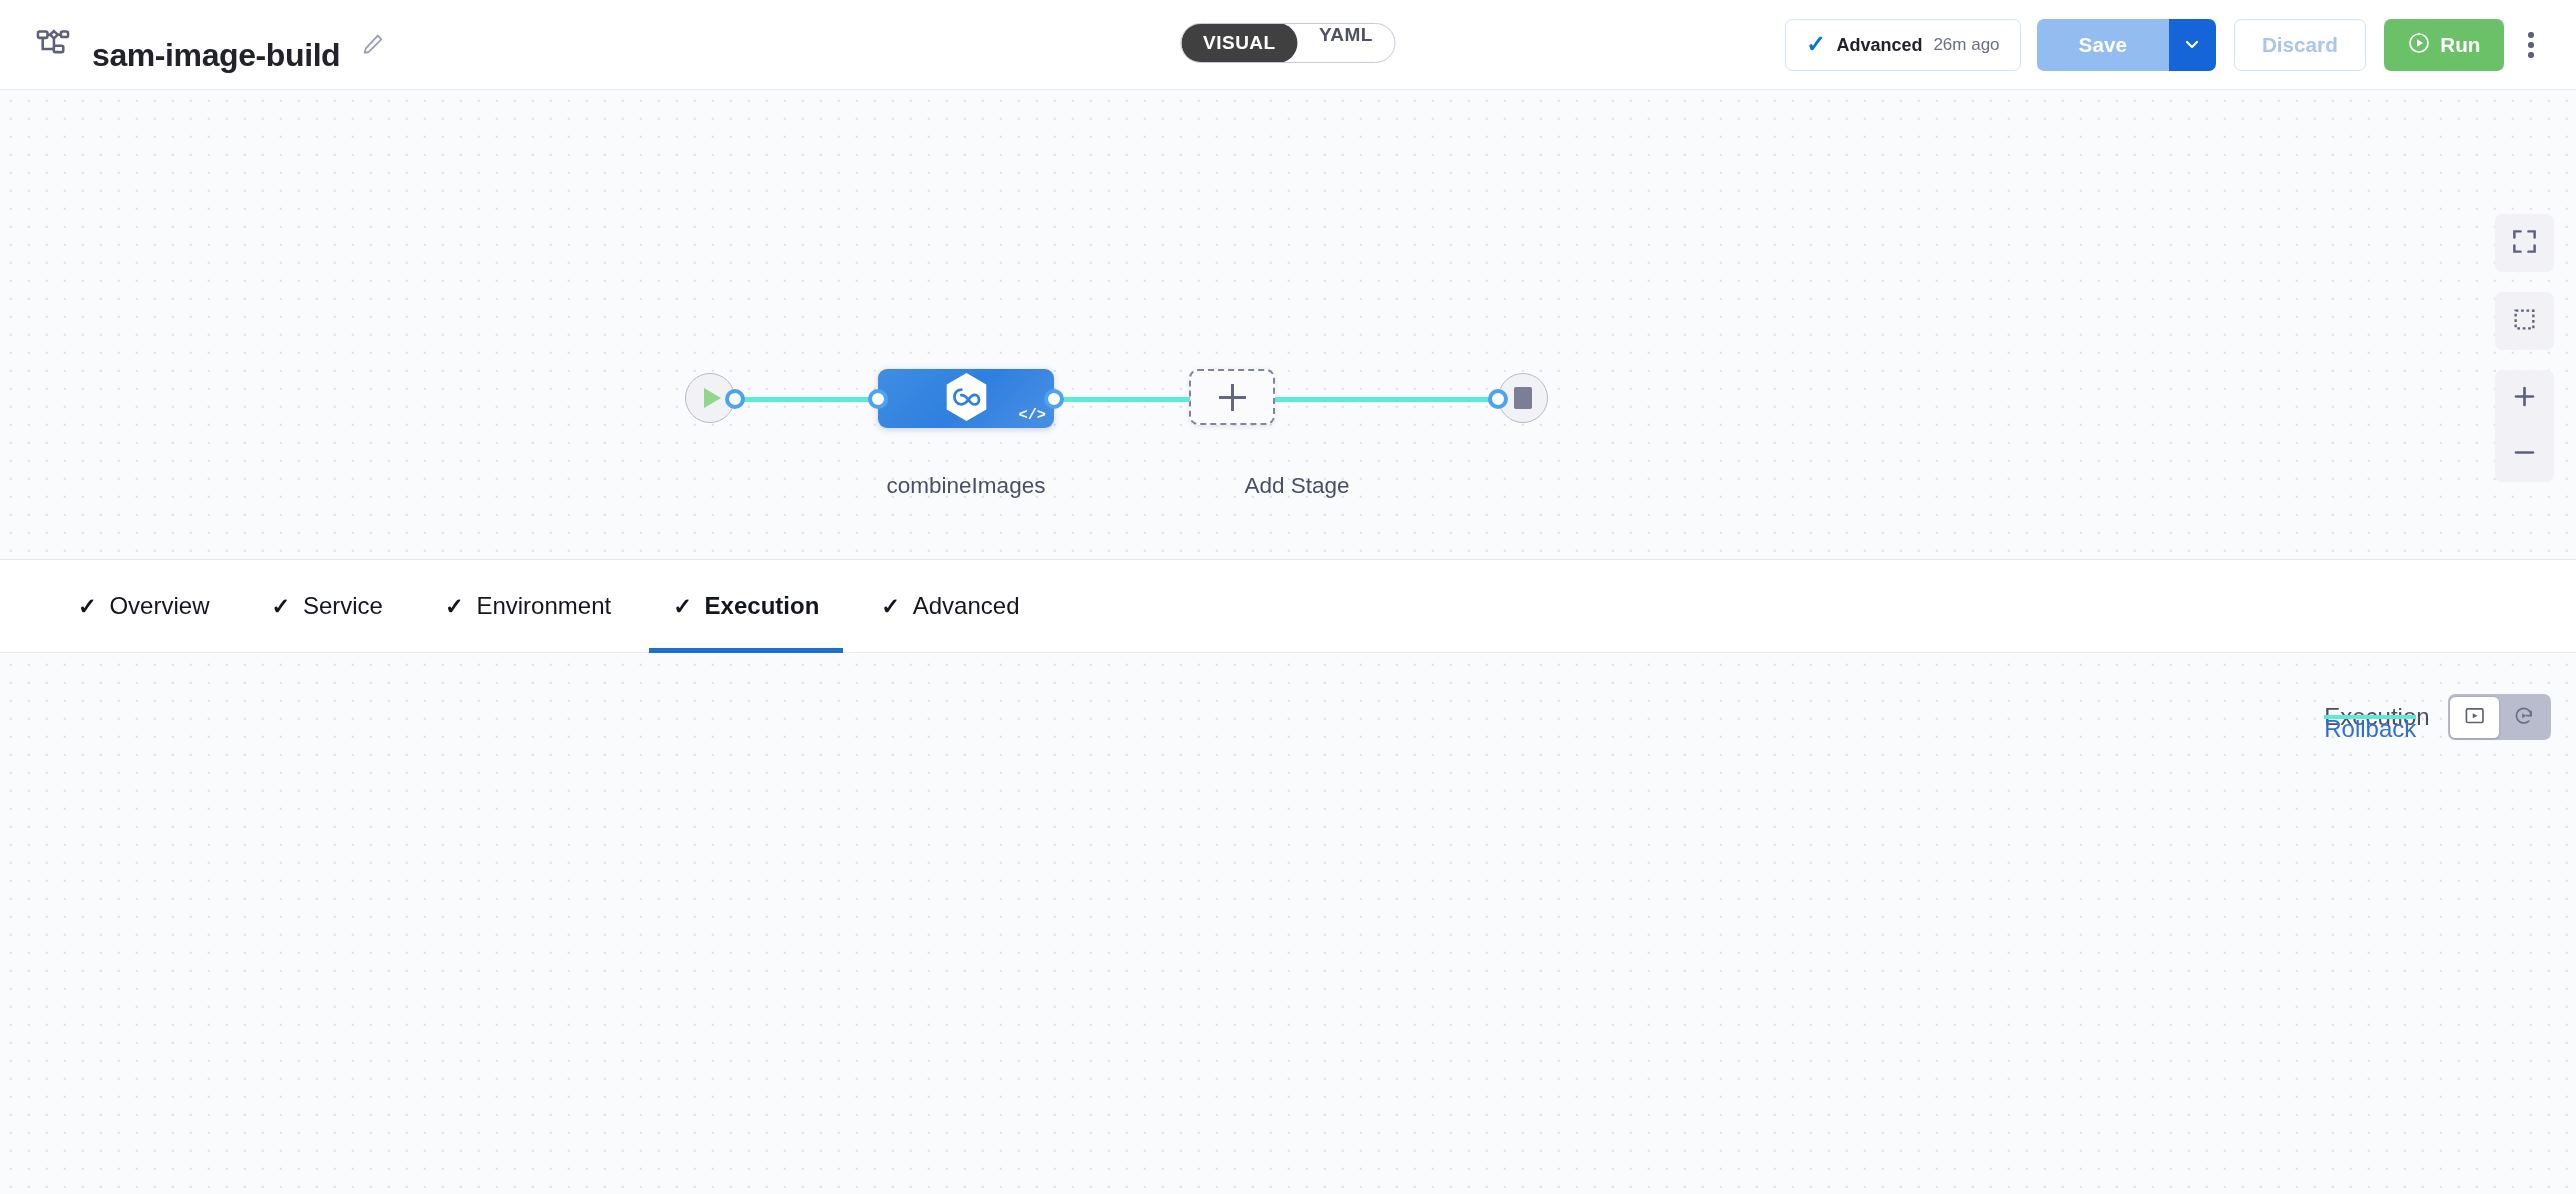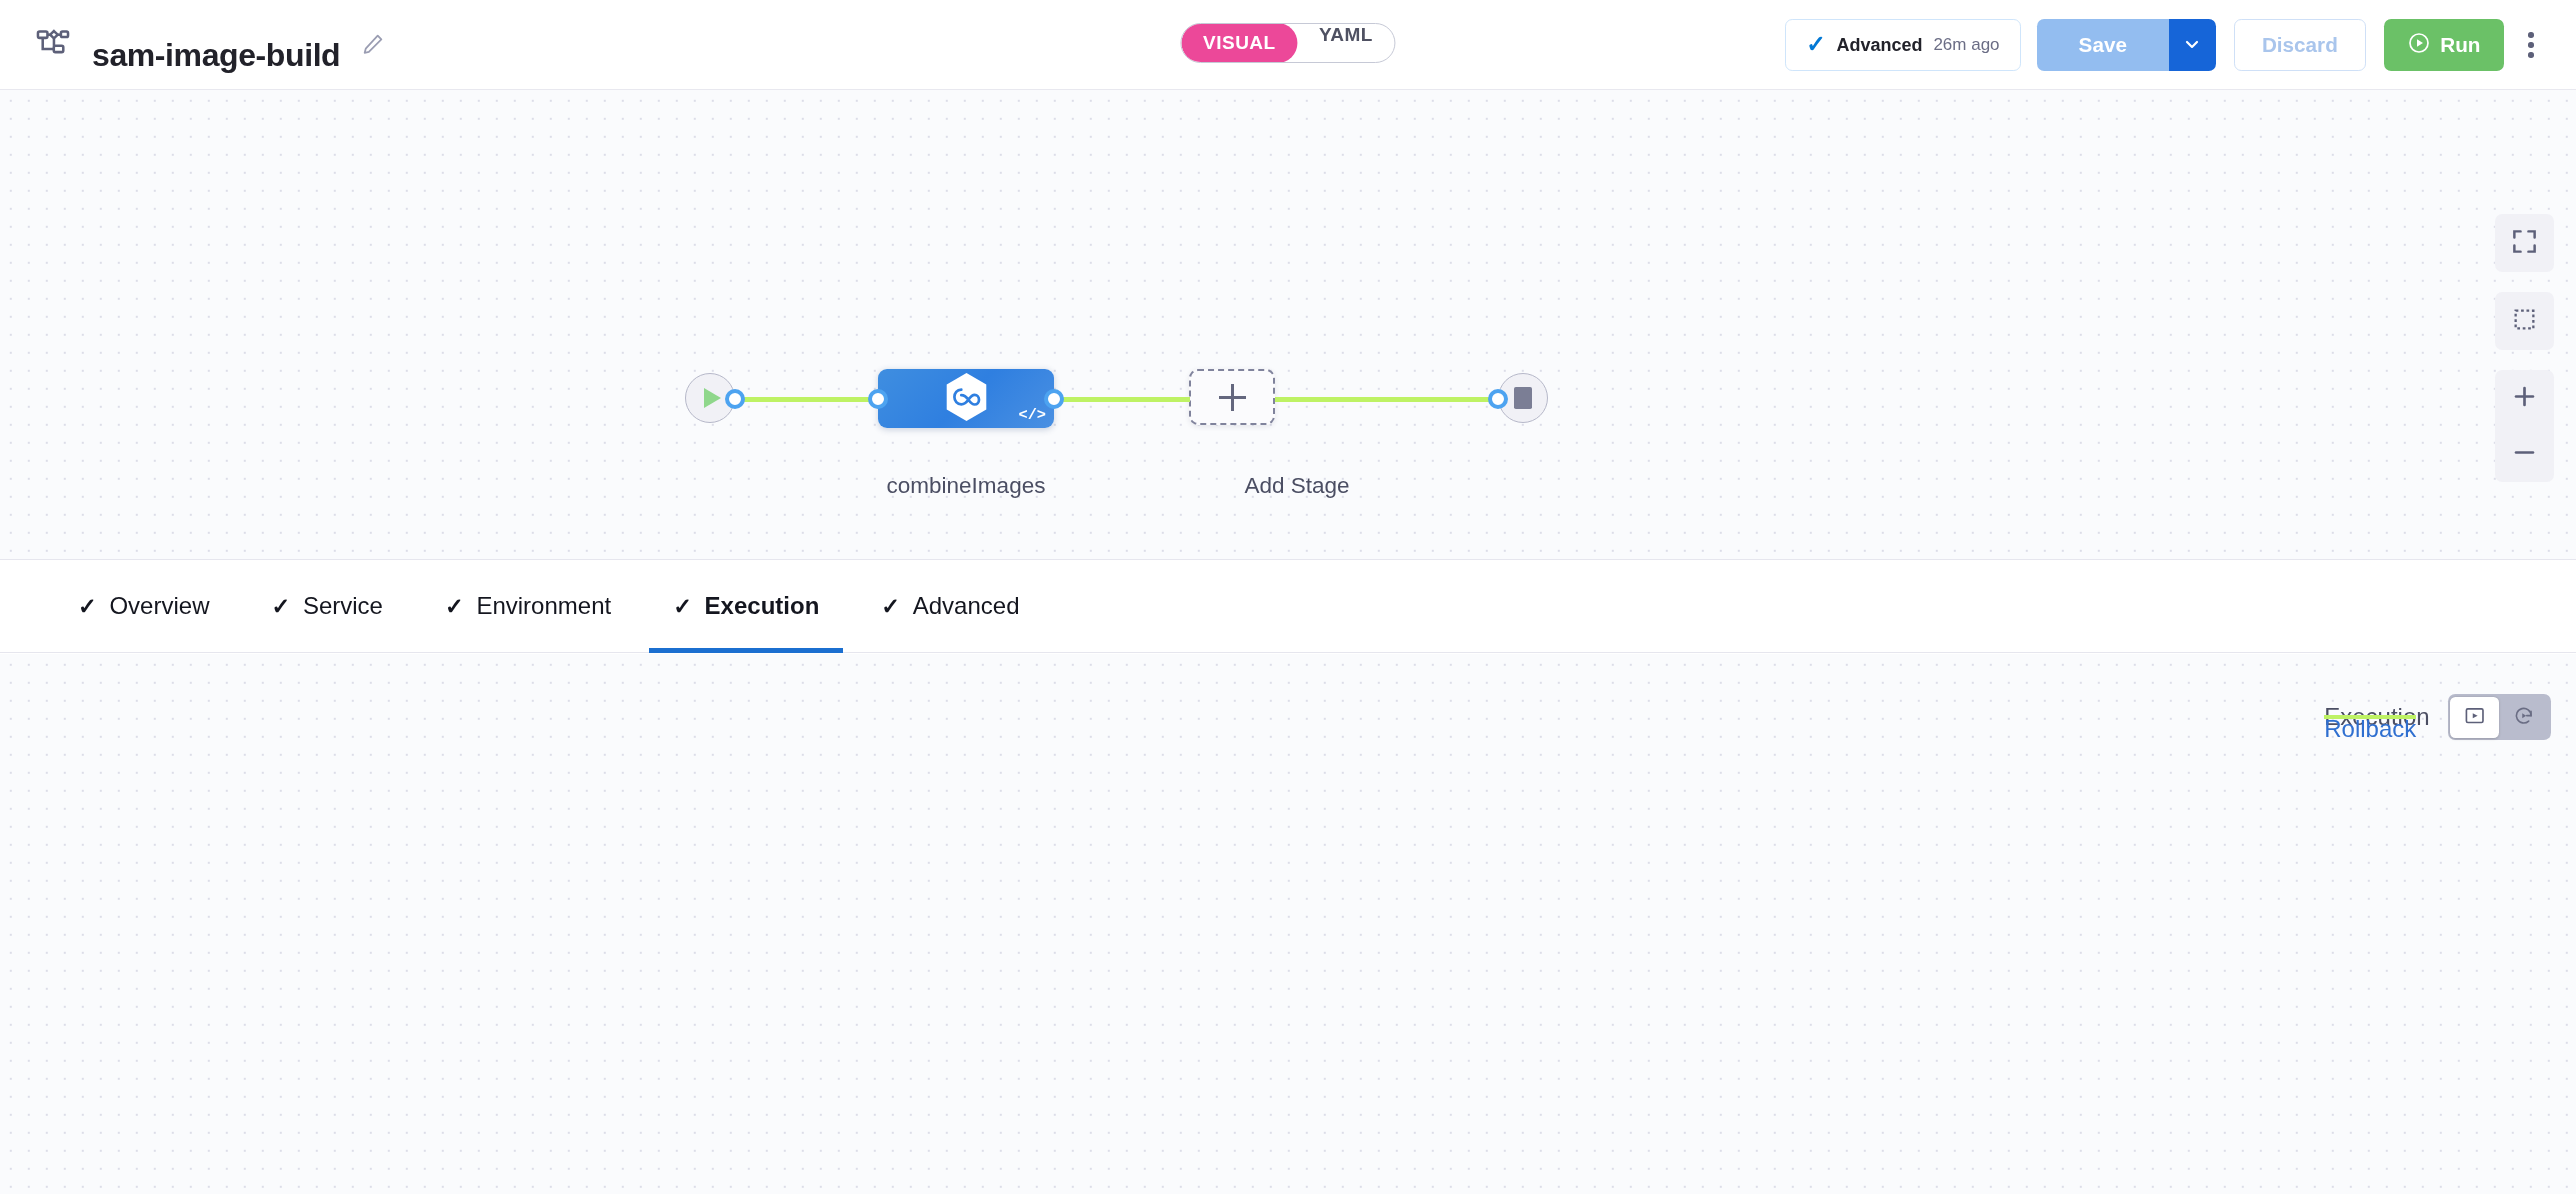--- a/index.html
+++ b/index.html
@@ -39,21 +39,21 @@
     border: 0.9px solid #c6c9d6; border-radius: 23.4px;
     height: 40px; background: #fff; overflow: hidden;
     cursor: pointer;
   }
   .vy-seg {
     font-size: 19px; font-weight: 700; letter-spacing: 0.5px;
     padding: 0 21.6px; height: 57px; line-height: 40px;
     color: #4f5162;
   }
   .vy-seg.active {
-    background: #ec4899; color: #ffffff;
+    background: #404040; color: #ffffff;
     border-radius: 23.4px; height: 40px;
   }
 
   .hdr-right {
     position: absolute; right: 25px; top: 0;
     height: 90px; display: flex; align-items: center; gap: 0;
   }
   .validated-chip {
     display: flex; align-items: center; gap: 10.8px;
     border: 0.9px solid #cfe5fb; border-radius: 7.2px;
@@ -129,21 +129,21 @@
     border-bottom: 10.8px solid transparent;
     margin-left: 4.5px;
   }
   .stop-sq { width: 18px; height: 21.6px; background: #7b7e95; border-radius: 1.8px; }
 
   .port {
     position: absolute; width: 20px; height: 20px; border-radius: 50%;
     background: #ffffff; border: 4.5px solid #4da3f0; z-index: 6;
   }
   .link {
-    position: absolute; height: 4.5px; background: #bef264; z-index: 1;
+    position: absolute; height: 4.5px; background: #5eead4; z-index: 1;
   }
 
   
   .stage-node {
     width: 176px; height: 59px; border-radius: 9px;
     background: linear-gradient(135deg, #3f8ee0 0%, #2f7fe0 50%, #4a90e2 100%);
     box-shadow: 0 1.8px 6.3px rgba(40,70,120,0.22);
     display: flex; align-items: center; justify-content: center;
     cursor: pointer; position: absolute;
   }

